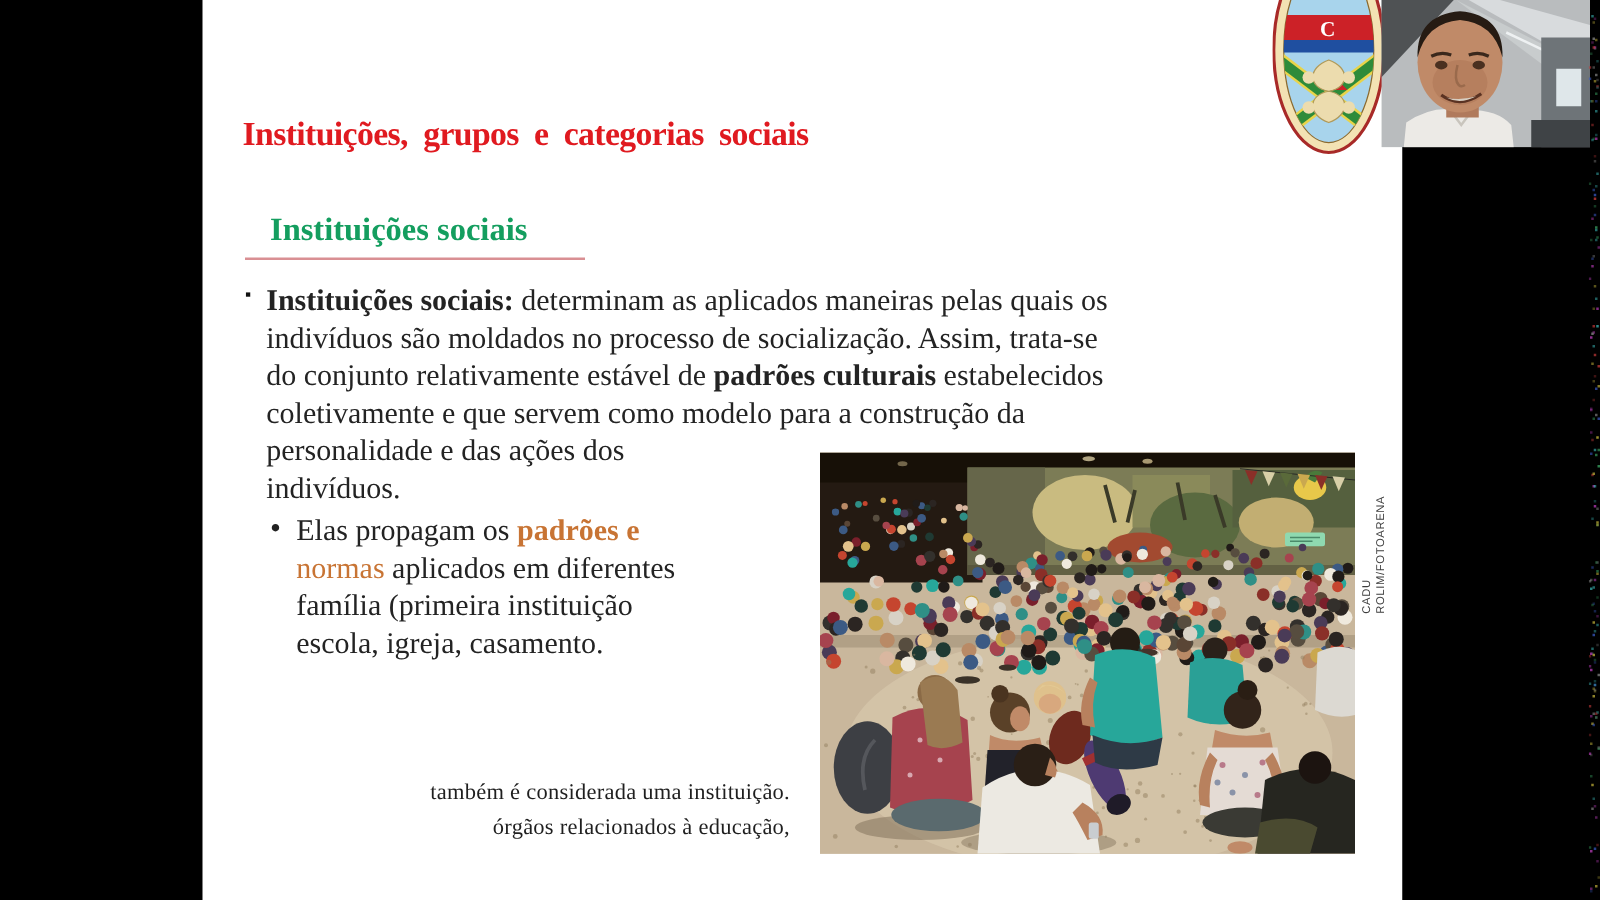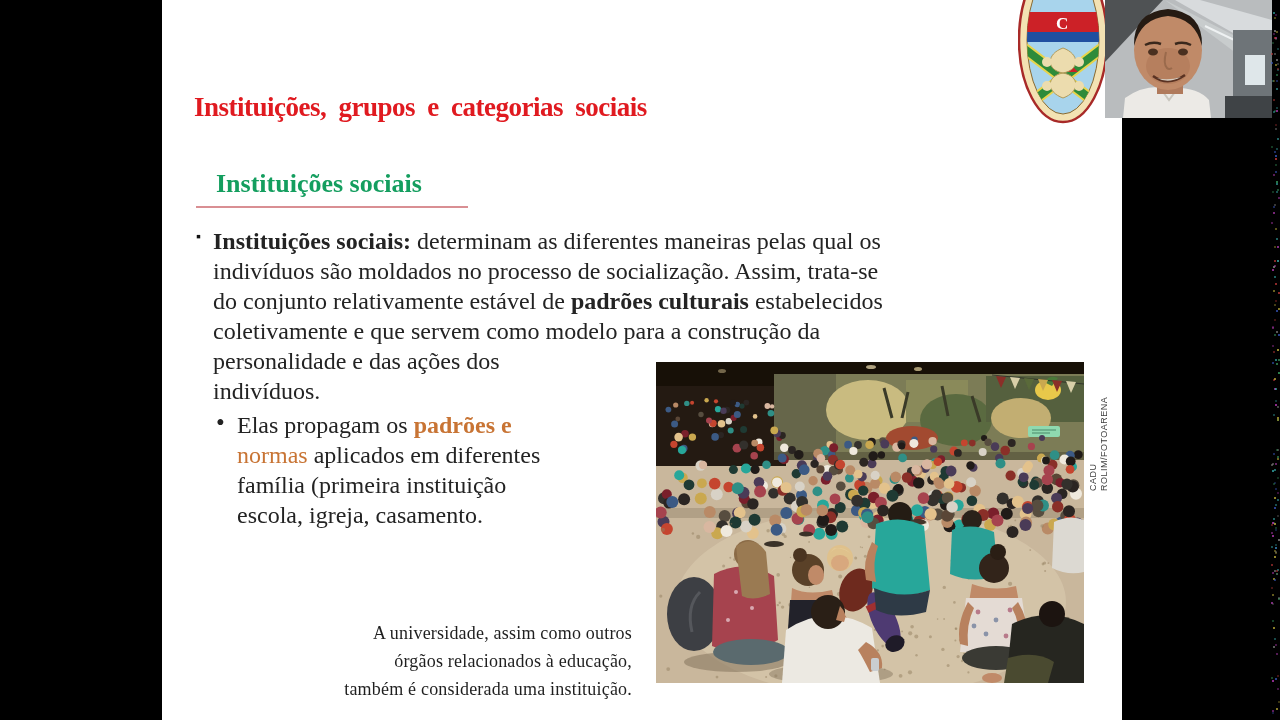--- a/index.html
+++ b/index.html
@@ -203,40 +203,39 @@
     <i style="left: 2px; top: 266px; background: rgb(128, 128, 128); opacity: 0.8;"></i>
     <i style="left: 4px; top: 64px; background: rgb(192, 176, 56); opacity: 0.56;"></i>
   </div>
 
 <h1 class="title">Instituições, grupos e categorias sociais</h1>
 <h2 class="subtitle">Instituições sociais</h2>
 <div class="subtitle-underline"></div>
 
 <span class="square-bullet">▪</span>
 <div class="body-block">
-    <div class="tline"><span style="font-weight: bold;">Instituições sociais:</span><span> determinam as diferentes maneiras pelas qual os</span></div>
+    <div class="tline"><span style="font-weight: bold;">Instituições sociais:</span><span> determinam as aplicados maneiras pelas quais os</span></div>
     <div class="tline"><span>indivíduos são moldados no processo de socialização. Assim, trata-se</span></div>
     <div class="tline"><span>do conjunto relativamente estável de </span><span style="font-weight: bold;">padrões culturais</span><span> estabelecidos</span></div>
     <div class="tline"><span>coletivamente e que servem como modelo para a construção da</span></div>
     <div class="tline"><span>personalidade e das ações dos</span></div>
     <div class="tline"><span>indivíduos.</span></div>
   </div>
 
 <span class="bullet-dot">•</span>
 <div class="sub-block">
     <div class="tline"><span>Elas propagam os </span><span style="color: rgb(200, 116, 52); font-weight: bold;">padrões e</span></div>
     <div class="tline"><span style="color: rgb(200, 116, 52);">normas</span><span> aplicados em diferentes</span></div>
     <div class="tline"><span>família (primeira instituição</span></div>
     <div class="tline"><span>escola, igreja, casamento.</span></div>
   </div>
 
 <div class="note">
-    <div>A universidade, assim como outros</div>
+    <div>também é considerada uma instituição.</div>
     <div>órgãos relacionados à educação,</div>
-    <div>também é considerada uma instituição.</div>
   </div>
 
 <div class="photo">
 <svg width="428" height="321" viewBox="0 0 428 321" xmlns="http://www.w3.org/2000/svg">
 
   <rect x="0" y="140" width="428" height="181" fill="#c9b79c"></rect>
   <ellipse cx="215" cy="240" rx="195" ry="95" fill="#d7c7ac" opacity="0.7"></ellipse>
 
   <rect x="0" y="0" width="428" height="30" fill="#171007"></rect>
   <ellipse cx="215" cy="5" rx="5" ry="2" fill="#d8c9a0" opacity="0.8"></ellipse>

